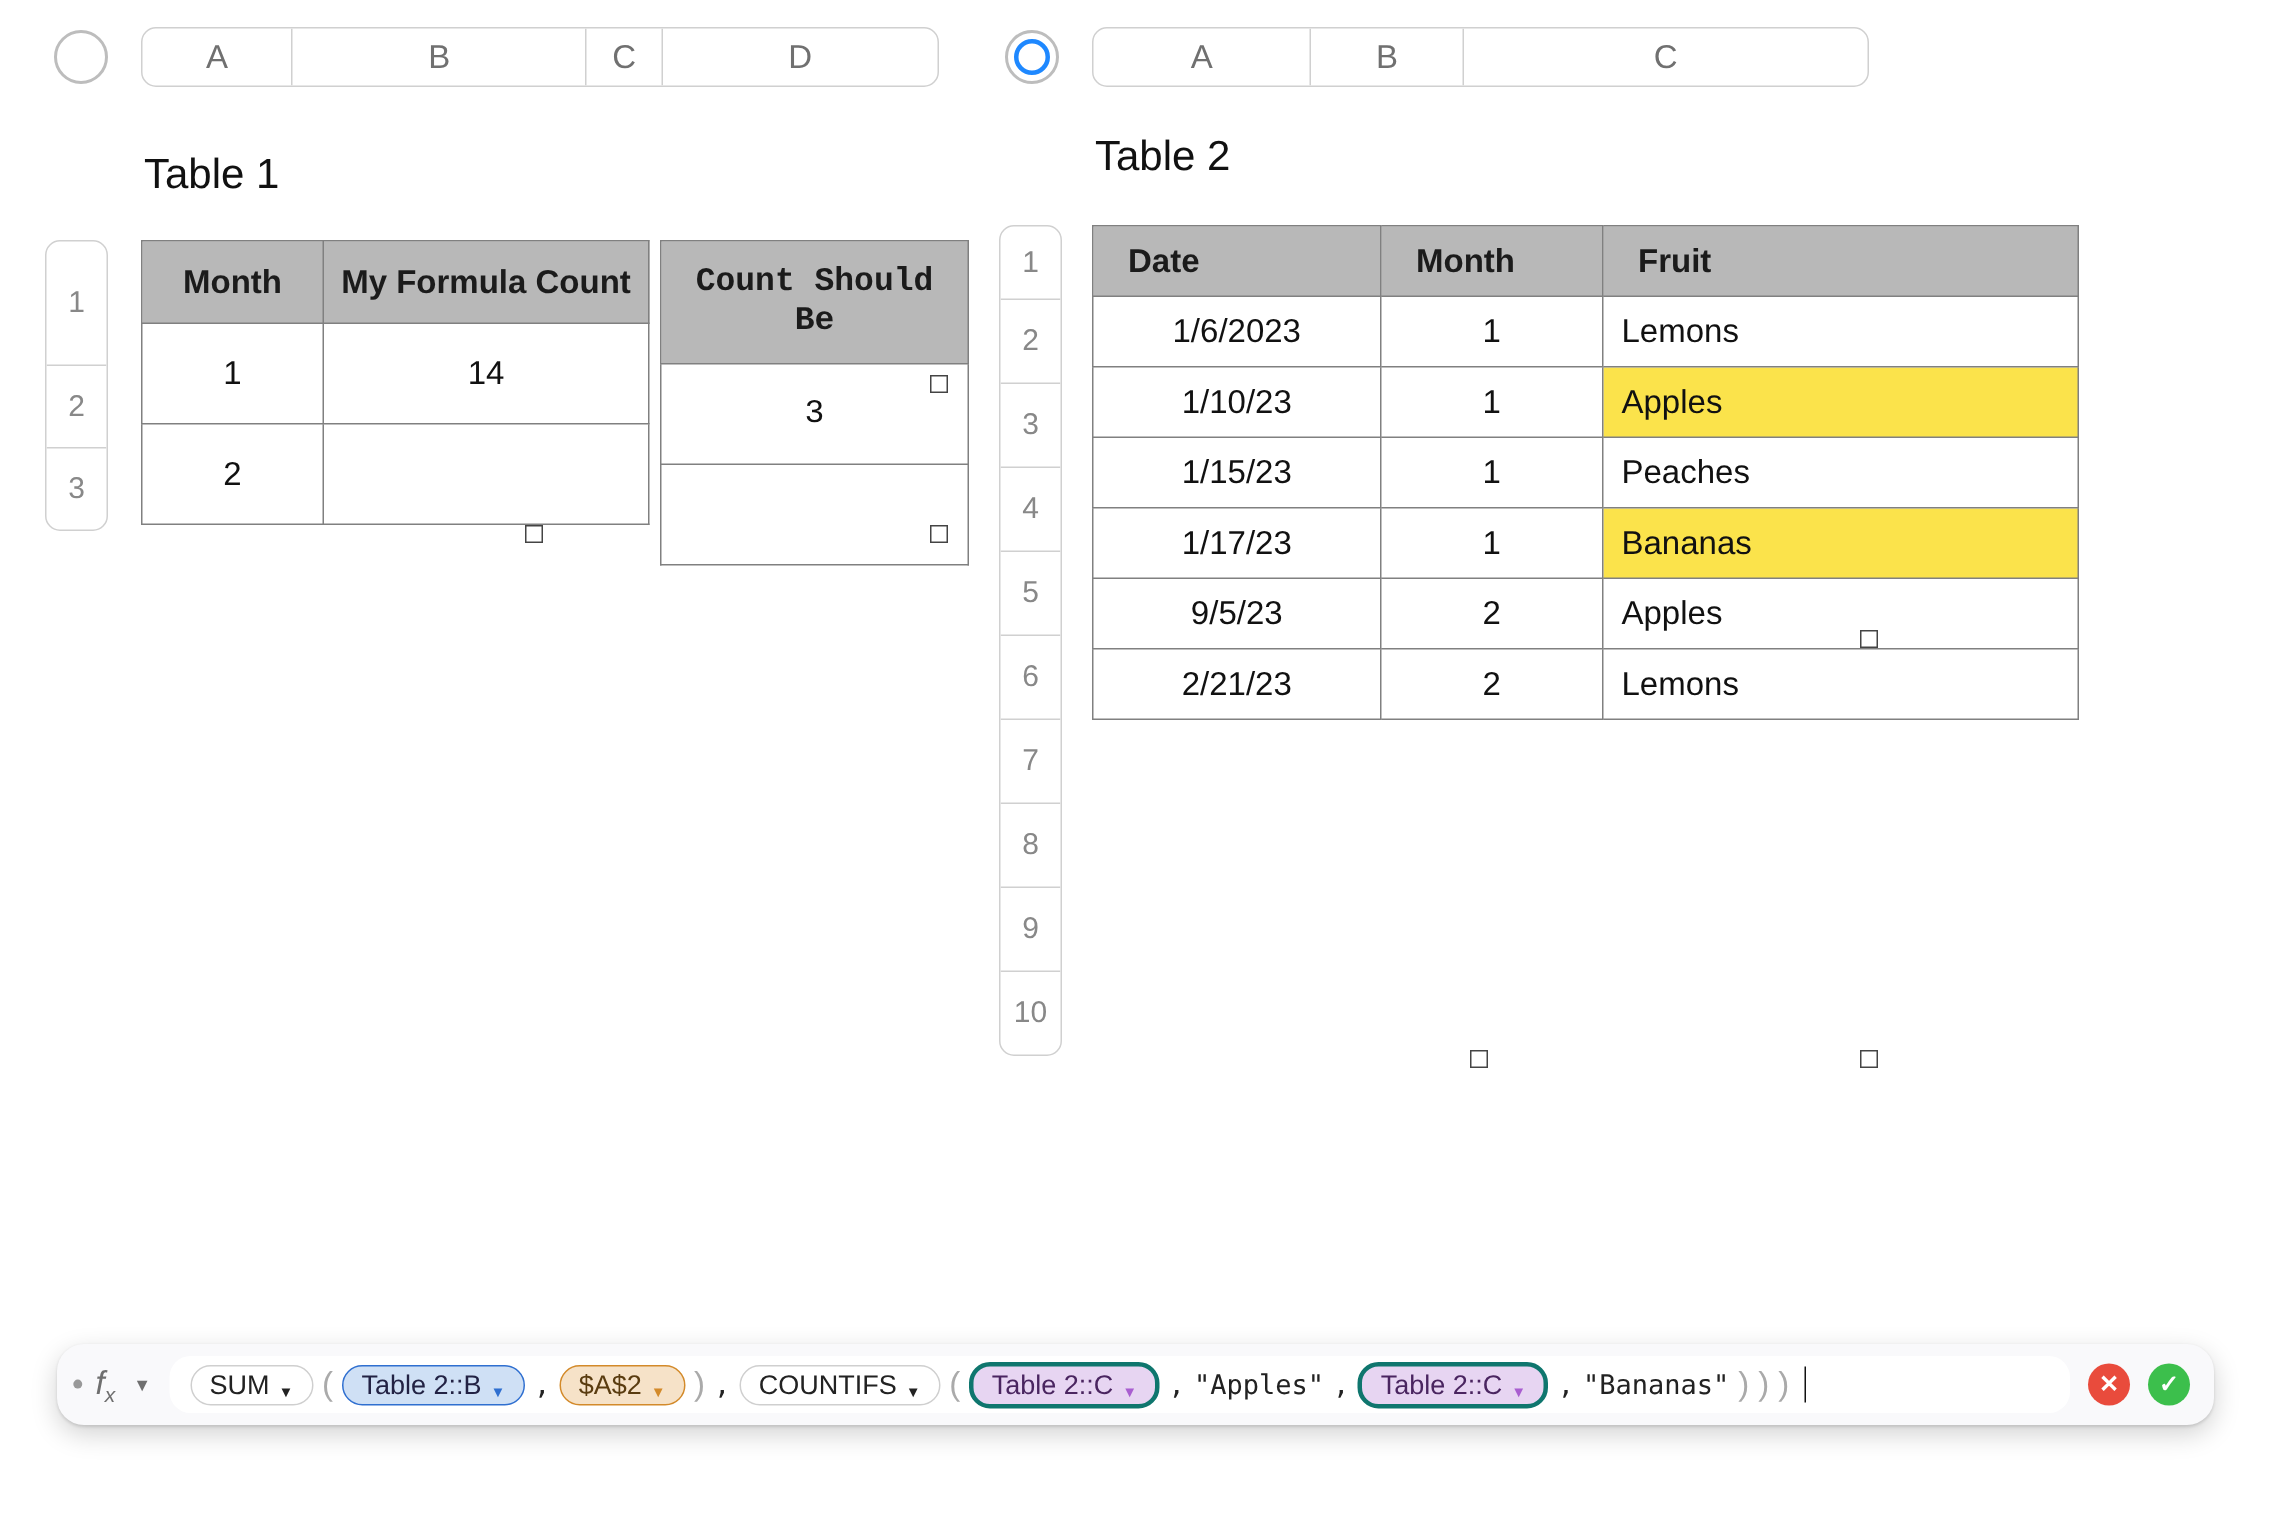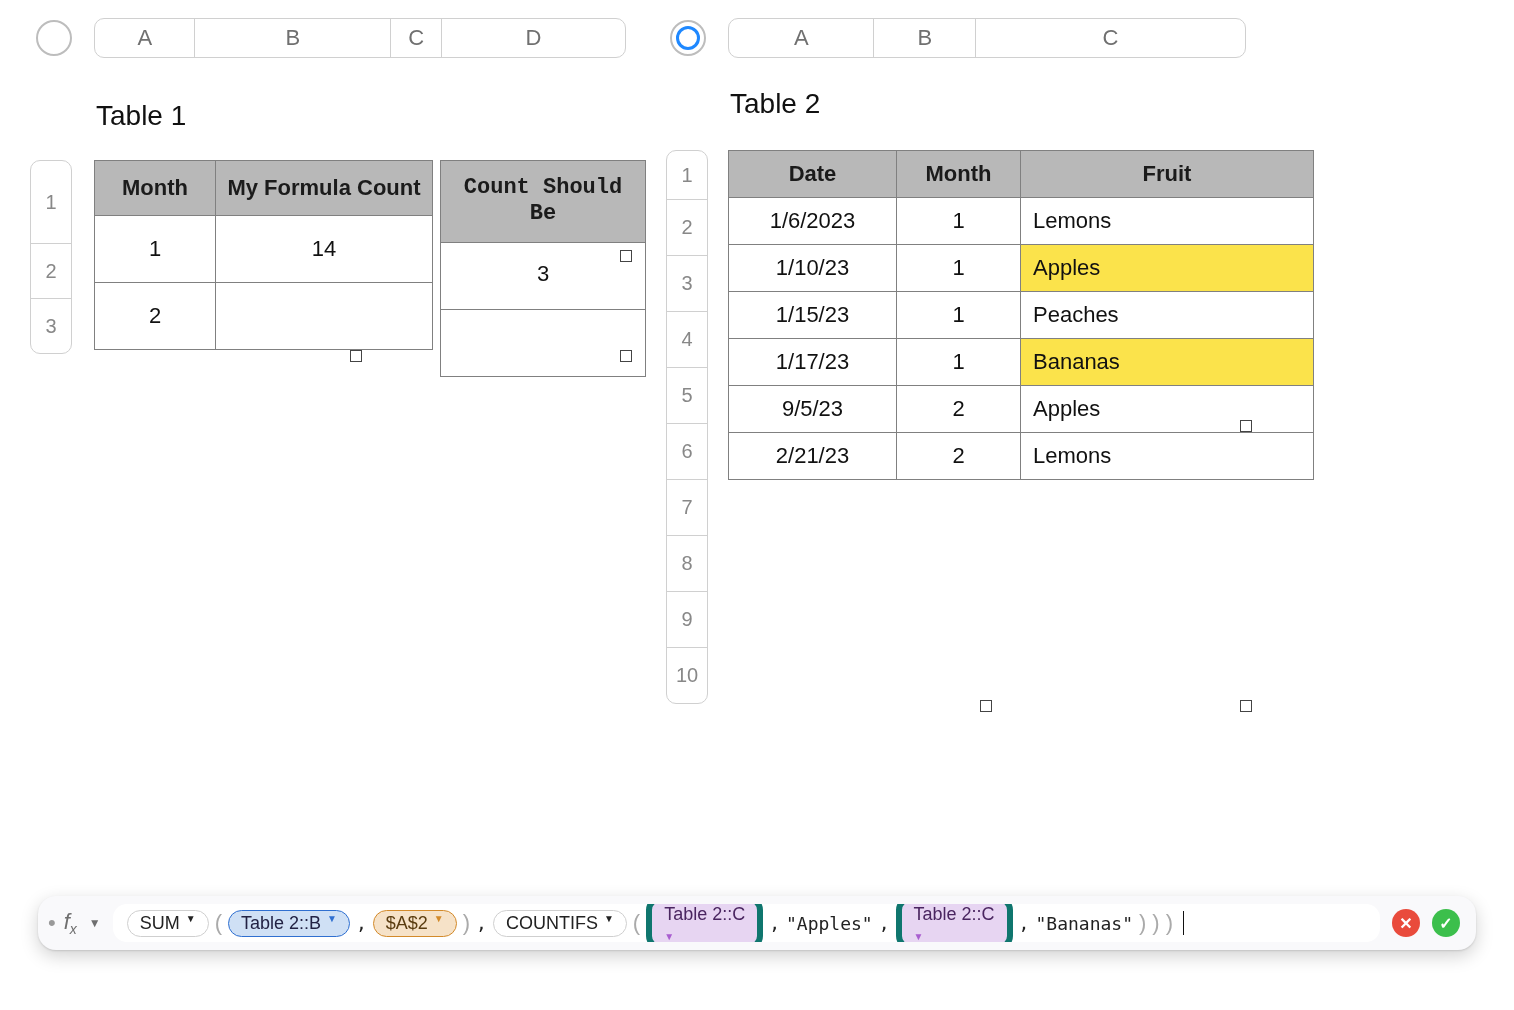--- a/index.html
+++ b/index.html
@@ -62,21 +62,21 @@
   }
   table.data th {
     background:var(--header-bg); font-weight:700; color:#1b1b1b;
   }
   table.data td { font-weight:400; color:#111; }
 
   .t1 th, .t1 td { text-align:center; }
   .t1 th { padding:14px 10px; line-height:1.2; }
   .t1 td { padding:12px 10px; height:42px; }
 
-  .t2 th { padding:10px 11px; text-align:center; }
+  .t2 th { padding:10px 23px; text-align:left; }
   .t2 td { padding:10px 12px; }
   .t2 td.center { text-align:center; }
   .t2 td.hl { background:var(--highlight-yellow); }
 
   .table-title { font-size:28px; font-weight:400; color:#111; }
 
   
   .handle {
     position:absolute; width:10px; height:10px; border:1px solid #444; background:#fff;
   }
@@ -93,28 +93,28 @@
   .fx-dot { color:#999; font-size:22px; margin-right:-4px; }
   .fx-label { font-style:italic; color:#6f6f6f; font-size:22px; }
   .fx-label sub { font-size:14px; font-style:italic; }
   .fx-chevron { color:#6f6f6f; font-size:12px; }
   .formula-content {
     flex:1; display:flex; align-items:center; gap:6px;
     background:#ffffff; height:38px; border-radius:14px;
     padding:0 14px; overflow:hidden; white-space:nowrap;
   }
   .token {
-    display:inline-flex; align-items:flex-start; gap:6px;
+    display:inline-flex; align-items:flex-end; gap:6px;
     border-radius:14px; padding:2px 12px; font-size:18px; font-weight:500;
   }
   .token .tri { font-size:10px; }
   .tok-white { background:#fff; border:1px solid #cfcfcf; color:#222; }
   .tok-blue  { background:#cfe0f5; border:1px solid #2f6fd0; color:#224; }
   .tok-orange{ background:#f6e2c8; border:1px solid #d38a2a; color:#5a3c10; }
-  .tok-purple{ background:#e7d5f2; border:6px solid #0f766e; color:#4a2560;flex-direction:column; }
+  .tok-purple{ background:#e7d5f2; border:3px solid #0f766e; color:#4a2560; }
   .tok-blue .tri { color:#2f6fd0; }
   .tok-orange .tri { color:#d38a2a; }
   .tok-purple .tri { color:#a95ed0; }
   .lit { font-family:ui-monospace,Menlo,Consolas,monospace; font-size:18px; color:#222; }
   .paren { color:#aaa; font-size:22px; font-weight:300; }
   .cursor {
     display:inline-block; width:1px; height:24px; background:#111; margin-left:4px;
     animation:blink 1.1s step-end infinite;
   }
   @keyframes blink { 50% { opacity:0; } }

